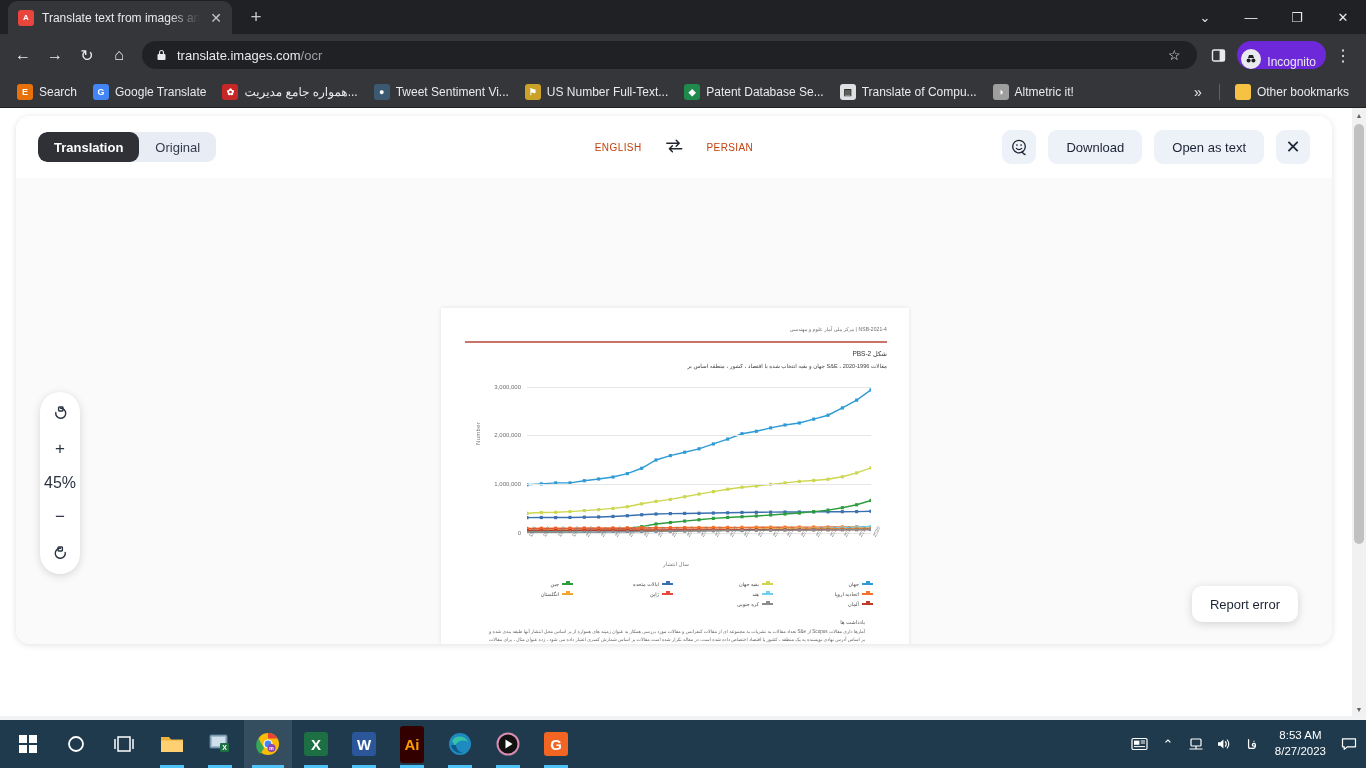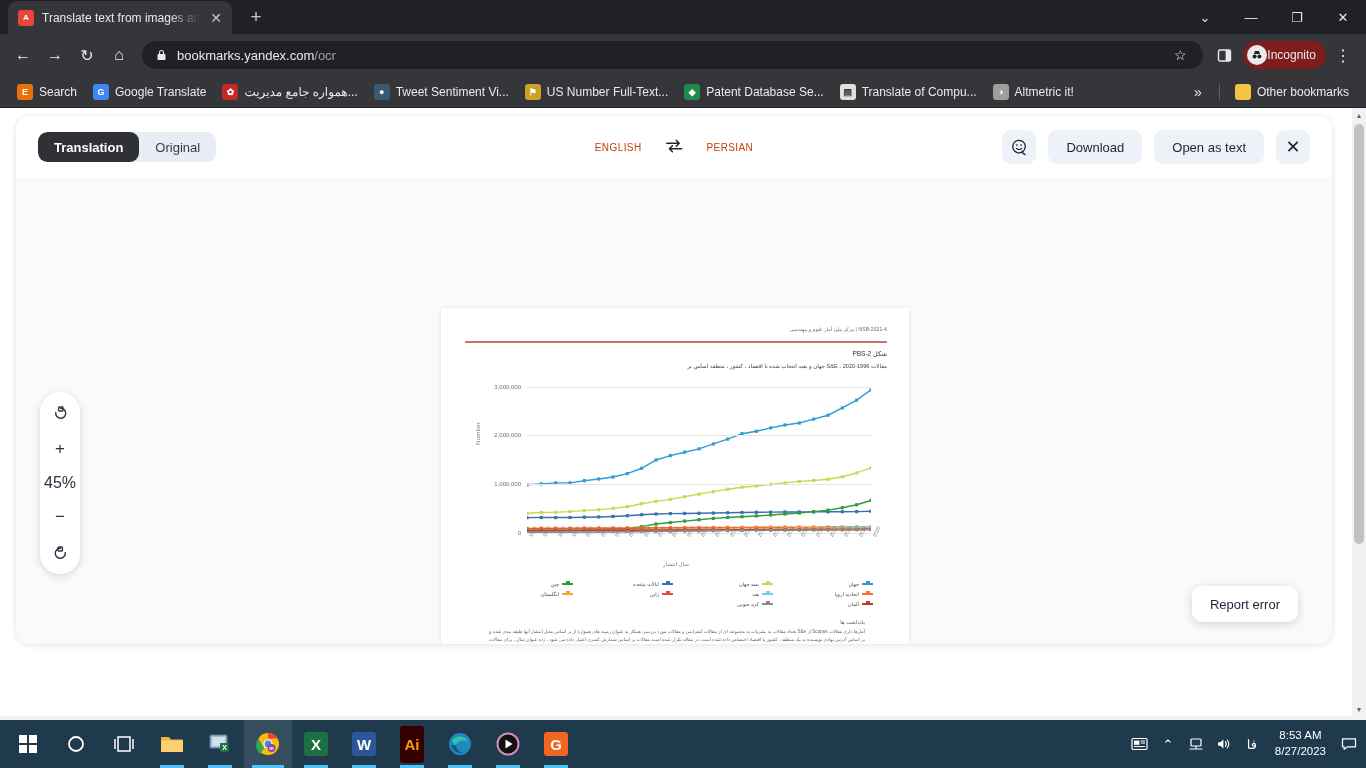--- a/index.html
+++ b/index.html
@@ -59,22 +59,22 @@
     gap: 10px; min-width: 0;
   }
   .omni-url { font-size: 13px; color: #e8eaed; white-space: nowrap; }
   .omni-url .path { color: #9aa0a6; }
   .omni-right { margin-left: auto; display: flex; align-items: center; gap: 10px; }
   .tb-icon {
     width: 26px; height: 26px; display: flex; align-items: center;
     justify-content: center; color: #e8eaed; font-size: 14px;
   }
   .incognito-pill {
-    display: flex; align-items: center; color: #e8eaed;
-    font-size: 12px; background: #7f1d1d; border-radius: 14px;
+    display: flex; align-items: flex-end; gap: 6px; color: #e8eaed;
+    font-size: 12px; background: #6d28d9; border-radius: 14px;
     height: 28px; padding: 0 10px 0 4px; margin-left: 4px;
   }
   .incog-av {
     width: 20px; height: 20px; border-radius: 50%; background: #e8eaed;
     display: flex; align-items: center; justify-content: center;
     color: #202124; font-size: 11px;
   }
 
   .bookmarks {
     height: 32px; background: #35363a; display: flex; align-items: center;
@@ -304,21 +304,21 @@
     <div class="navbtn">←</div>
     <div class="navbtn">→</div>
     <div class="navbtn">↻</div>
     <div class="navbtn">⌂</div>
     <div class="omnibox">
       <span class="ic">
         <svg width="11" height="12" viewBox="0 0 11 12">
             <path d="M3 5V3.4A2.5 2.5 0 0 1 8 3.4V5h.6a.9.9 0 0 1 .9.9v4.2a.9.9 0 0 1-.9.9H2.4a.9.9 0 0 1-.9-.9V5.9A.9.9 0 0 1 2.4 5H3zm1.1 0h2.8V3.4a1.4 1.4 0 0 0-2.8 0V5z" fill="#e8eaed"></path>
           </svg>
       </span>
-      <span class="omni-url"><span>bookmarks.yandex.com</span><span class="path">/ocr</span></span>
+      <span class="omni-url"><span>translate.images.com</span><span class="path">/ocr</span></span>
       <span class="omni-right">
         <span class="tb-icon">☆</span>
       </span>
     </div>
     <div class="tb-icon">
       <svg width="15" height="15" viewBox="0 0 15 15">
           <rect x="1.5" y="2" width="12" height="11" rx="1.6" fill="none" stroke="#e8eaed" stroke-width="1.4"></rect>
           <rect x="8.6" y="2" width="4.9" height="11" fill="#e8eaed"></rect>
         </svg>
     </div>

